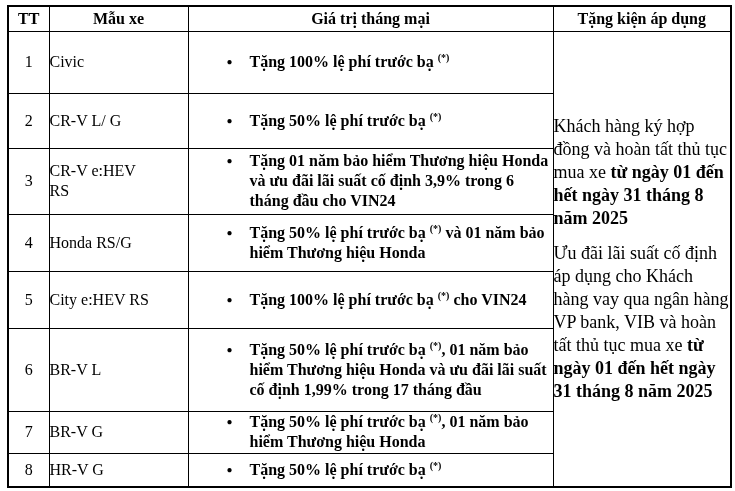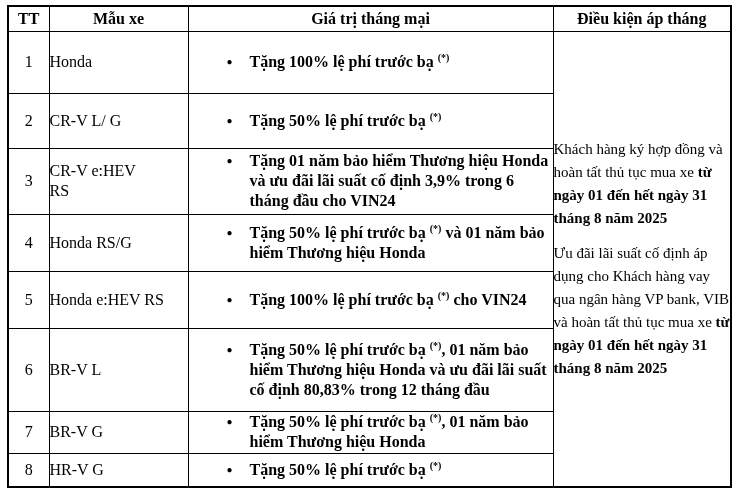--- a/index.html
+++ b/index.html
@@ -70,21 +70,21 @@
     padding-right: 4px;
   }
   sup {
     font-size: 10px;
     line-height: 0;
     vertical-align: super;
   }
   .cond-cell {
     vertical-align: top;
     padding: 38px 6px 0 10px;
-    font-size: 15px;
+    font-size: 18px;
     line-height: 23px;
   }
   .cond-para { margin: 0; }
   .cond-para + .cond-para { margin-top: 12px; }
   .b { font-weight: bold; }
 </style>
 </head>
 <body>
 
 <table class="promo-table">
@@ -92,27 +92,27 @@
     <col style="width:41px">
     <col style="width:139px">
     <col style="width:365px">
     <col style="width:178px">
   </colgroup>
   <thead>
     <tr>
       <th>TT</th>
       <th>Mẫu xe</th>
       <th>Giá trị tháng mại</th>
-      <th>Điều kiện áp tháng</th>
+      <th>Tặng kiện áp dụng</th>
     </tr>
   </thead>
   <tbody>
       <tr>
         <td class="tt-cell">1</td>
-        <td class="model-cell">Honda</td>
+        <td class="model-cell">Civic</td>
         <td class="promo-cell">
           <div class="promo-item">
             <span class="bullet">●</span>
             <div class="promo-text"><span>Tặng 100% lệ phí trước bạ </span><sup>(*)</sup></div>
           </div>
         </td>
         <td class="cond-cell" rowspan="8">
           <p class="cond-para"><span>Khách hàng ký hợp đồng và hoàn tất thủ tục mua xe </span><span class="b">từ ngày 01 đến hết ngày 31 tháng 8 năm 2025</span></p>
           <p class="cond-para"><span>Ưu đãi lãi suất cố định áp dụng cho Khách hàng vay qua ngân hàng VP bank, VIB và hoàn tất thủ tục mua xe </span><span class="b">từ ngày 01 đến hết ngày 31 tháng 8 năm 2025</span></p>
         </td>
@@ -143,35 +143,35 @@
         <td class="model-cell">Honda RS/G</td>
         <td class="promo-cell">
           <div class="promo-item">
             <span class="bullet">●</span>
             <div class="promo-text"><span>Tặng 50% lệ phí trước bạ </span><sup>(*)</sup><span> và 01 năm bảo hiểm Thương hiệu Honda</span></div>
           </div>
         </td>
       </tr>
       <tr>
         <td class="tt-cell">5</td>
-        <td class="model-cell">Honda e:HEV RS</td>
+        <td class="model-cell">City e:HEV RS</td>
         <td class="promo-cell">
           <div class="promo-item">
             <span class="bullet">●</span>
             <div class="promo-text"><span>Tặng 100% lệ phí trước bạ </span><sup>(*)</sup><span> cho VIN24</span></div>
           </div>
         </td>
       </tr>
       <tr>
         <td class="tt-cell">6</td>
         <td class="model-cell">BR-V L</td>
         <td class="promo-cell">
           <div class="promo-item">
             <span class="bullet">●</span>
-            <div class="promo-text"><span>Tặng 50% lệ phí trước bạ </span><sup>(*)</sup><span>, 01 năm bảo hiểm Thương hiệu Honda và ưu đãi lãi suất cố định 80,83% trong 12 tháng đầu</span></div>
+            <div class="promo-text"><span>Tặng 50% lệ phí trước bạ </span><sup>(*)</sup><span>, 01 năm bảo hiểm Thương hiệu Honda và ưu đãi lãi suất cố định 1,99% trong 17 tháng đầu</span></div>
           </div>
         </td>
       </tr>
       <tr>
         <td class="tt-cell">7</td>
         <td class="model-cell">BR-V G</td>
         <td class="promo-cell">
           <div class="promo-item">
             <span class="bullet">●</span>
             <div class="promo-text"><span>Tặng 50% lệ phí trước bạ </span><sup>(*)</sup><span>, 01 năm bảo hiểm Thương hiệu Honda</span></div>

